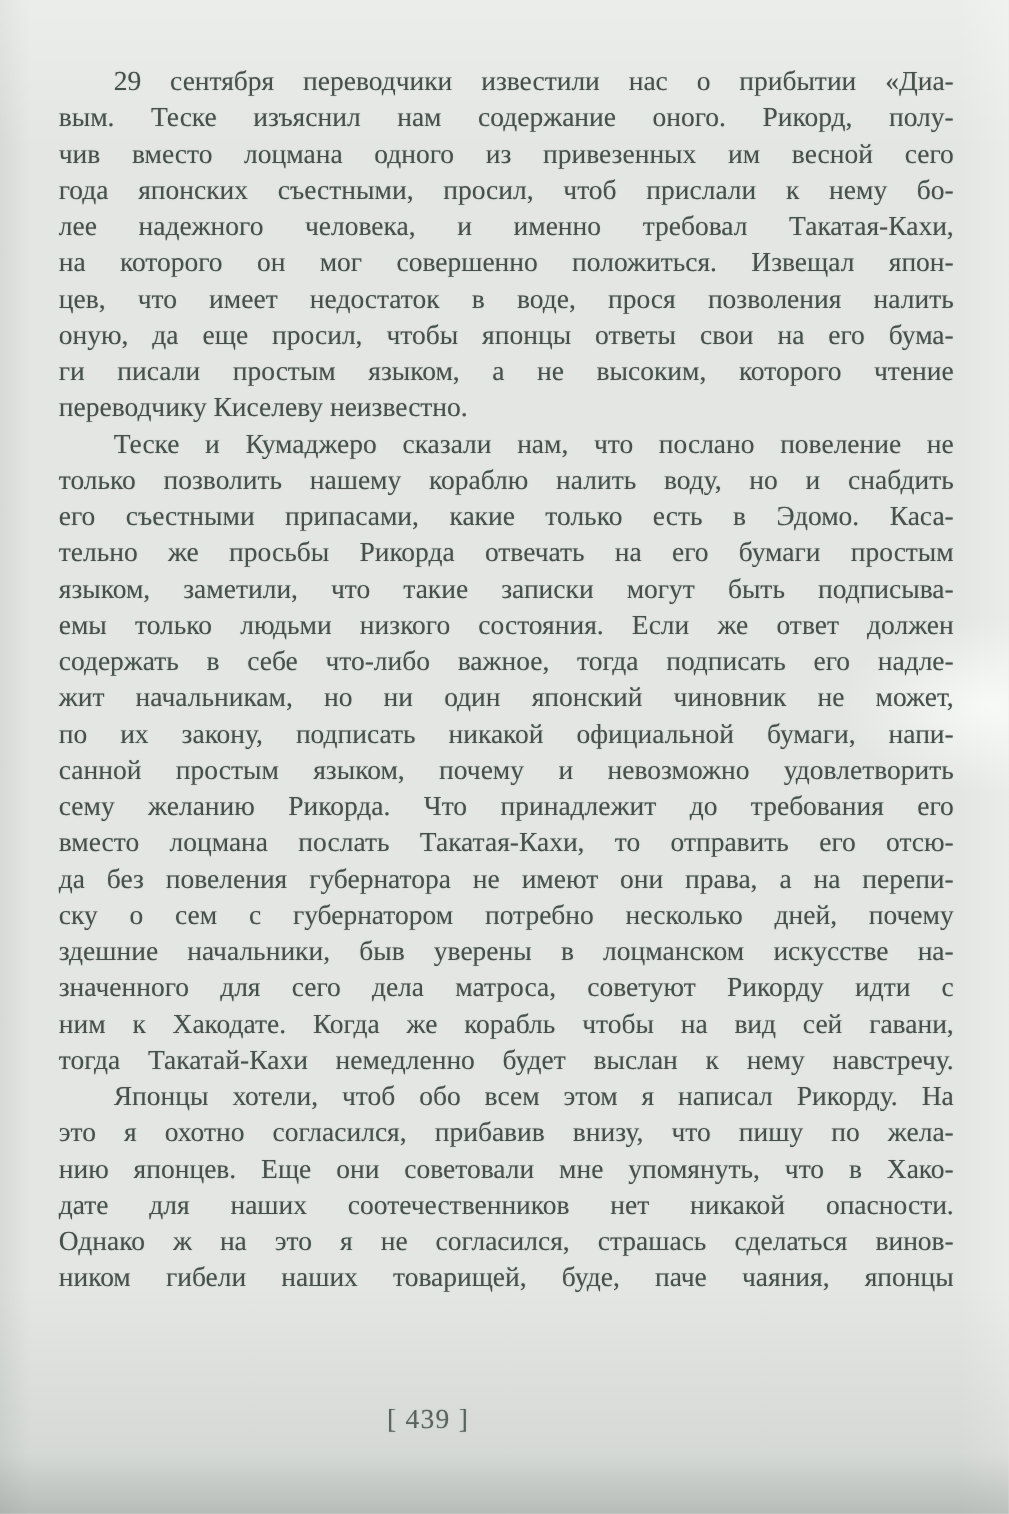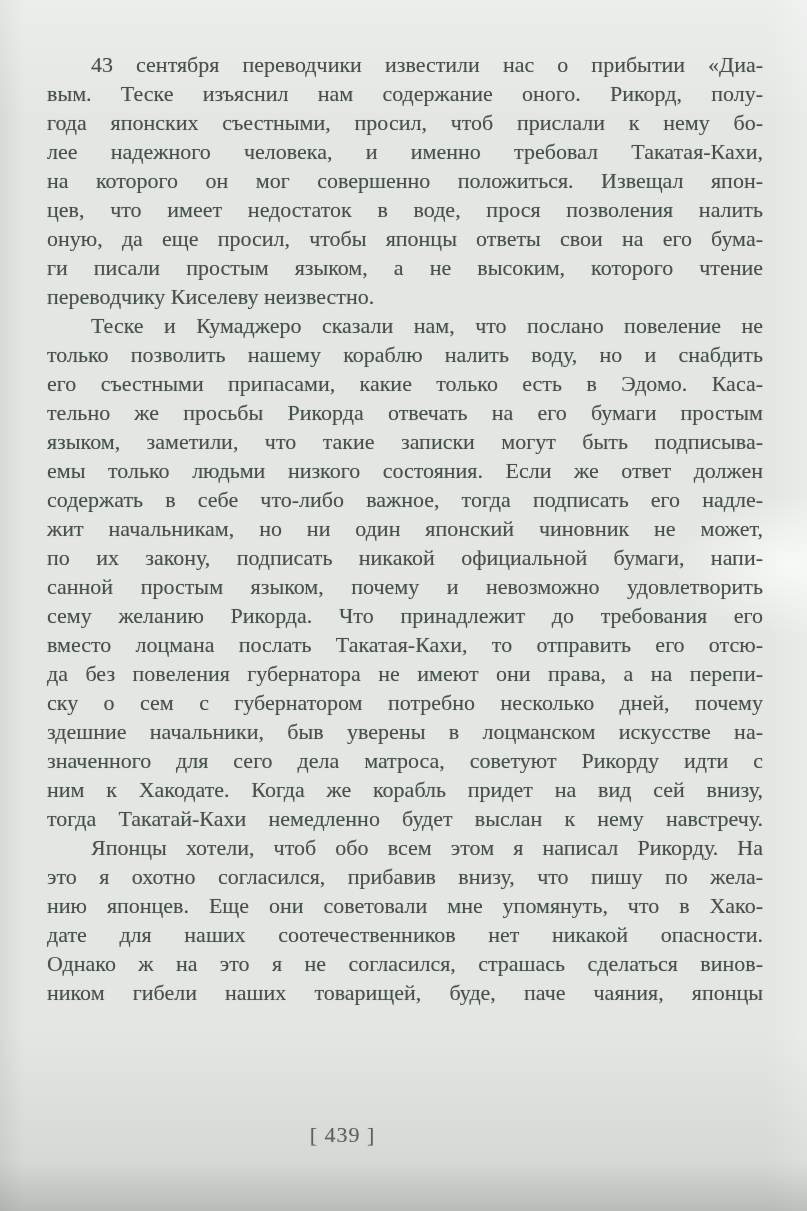--- a/index.html
+++ b/index.html
@@ -55,22 +55,23 @@
     font-size: 22px;
     letter-spacing: 1px;
     text-shadow: 0 0 1px rgba(89,100,93,0.35);
   }
 </style>
 </head>
 <body>
 
 <div class="text-block">
     <div class="paragraph">
-      <div class="line indent">43 сентября переводчики известили нас о прибытии «Диа-</div>
+      <div class="line indent">29 сентября переводчики известили нас о прибытии «Диа-</div>
       <div class="line">вым. Теске изъяснил нам содержание оного. Рикорд, полу-</div>
+      <div class="line">чив вместо лоцмана одного из привезенных им весной сего</div>
       <div class="line">года японских съестными, просил, чтоб прислали к нему бо-</div>
       <div class="line">лее надежного человека, и именно требовал Такатая-Кахи,</div>
       <div class="line">на которого он мог совершенно положиться. Извещал япон-</div>
       <div class="line">цев, что имеет недостаток в воде, прося позволения налить</div>
       <div class="line">оную, да еще просил, чтобы японцы ответы свои на его бума-</div>
       <div class="line">ги писали простым языком, а не высоким, которого чтение</div>
       <div class="line short">переводчику Киселеву неизвестно.</div>
     </div>
     <div class="paragraph">
       <div class="line indent">Теске и Кумаджеро сказали нам, что послано повеление не</div>
@@ -82,21 +83,21 @@
       <div class="line">содержать в себе что-либо важное, тогда подписать его надле-</div>
       <div class="line">жит начальникам, но ни один японский чиновник не может,</div>
       <div class="line">по их закону, подписать никакой официальной бумаги, напи-</div>
       <div class="line">санной простым языком, почему и невозможно удовлетворить</div>
       <div class="line">сему желанию Рикорда. Что принадлежит до требования его</div>
       <div class="line">вместо лоцмана послать Такатая-Кахи, то отправить его отсю-</div>
       <div class="line">да без повеления губернатора не имеют они права, а на перепи-</div>
       <div class="line">ску о сем с губернатором потребно несколько дней, почему</div>
       <div class="line">здешние начальники, быв уверены в лоцманском искусстве на-</div>
       <div class="line">значенного для сего дела матроса, советуют Рикорду идти с</div>
-      <div class="line">ним к Хакодате. Когда же корабль придет на вид сей внизу,</div>
+      <div class="line">ним к Хакодате. Когда же корабль чтобы на вид сей гавани,</div>
       <div class="line">тогда Такатай-Кахи немедленно будет выслан к нему навстречу.</div>
     </div>
     <div class="paragraph">
       <div class="line indent">Японцы хотели, чтоб обо всем этом я написал Рикорду. На</div>
       <div class="line">это я охотно согласился, прибавив внизу, что пишу по жела-</div>
       <div class="line">нию японцев. Еще они советовали мне упомянуть, что в Хако-</div>
       <div class="line">дате для наших соотечественников нет никакой опасности.</div>
       <div class="line">Однако ж на это я не согласился, страшась сделаться винов-</div>
       <div class="line">ником гибели наших товарищей, буде, паче чаяния, японцы</div>
     </div>

